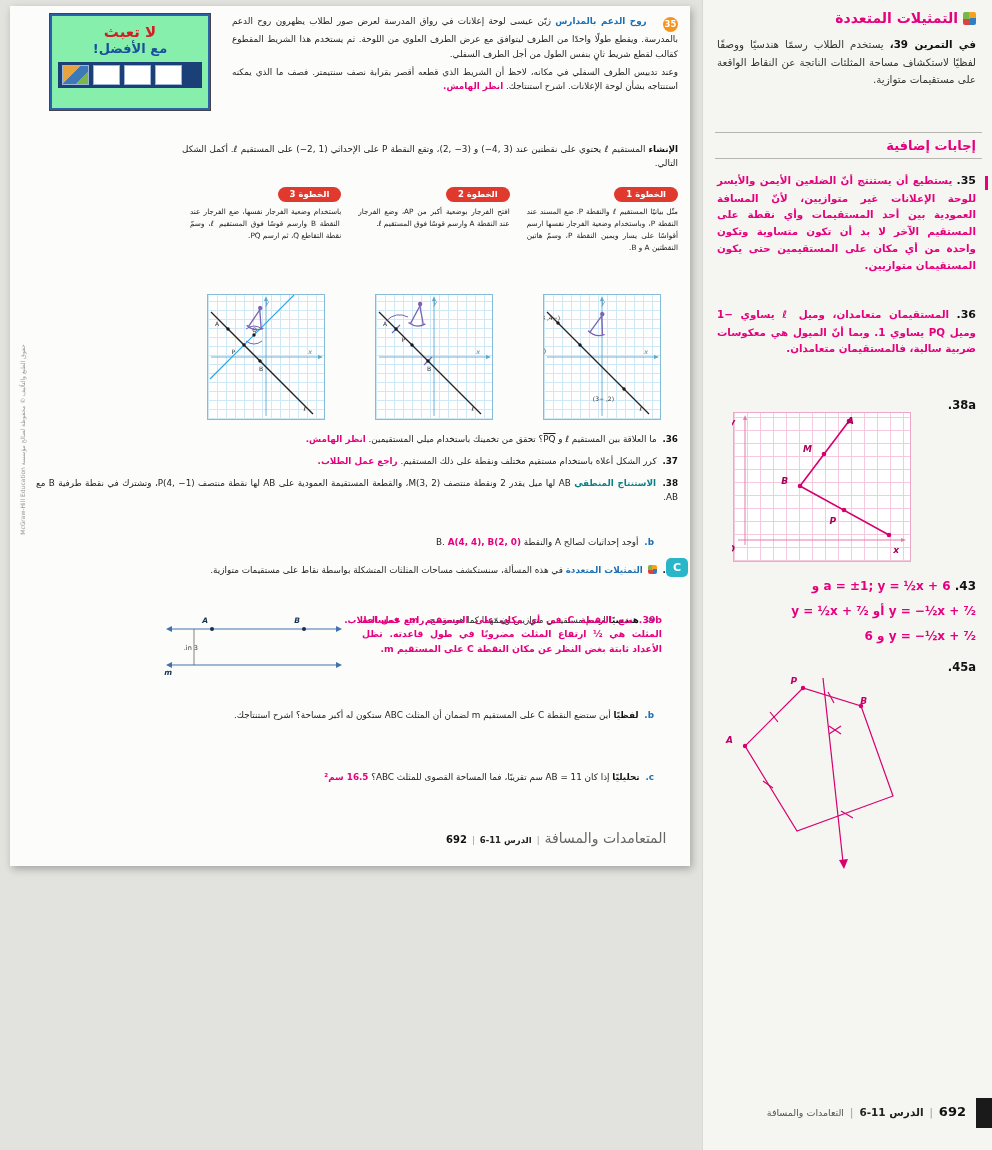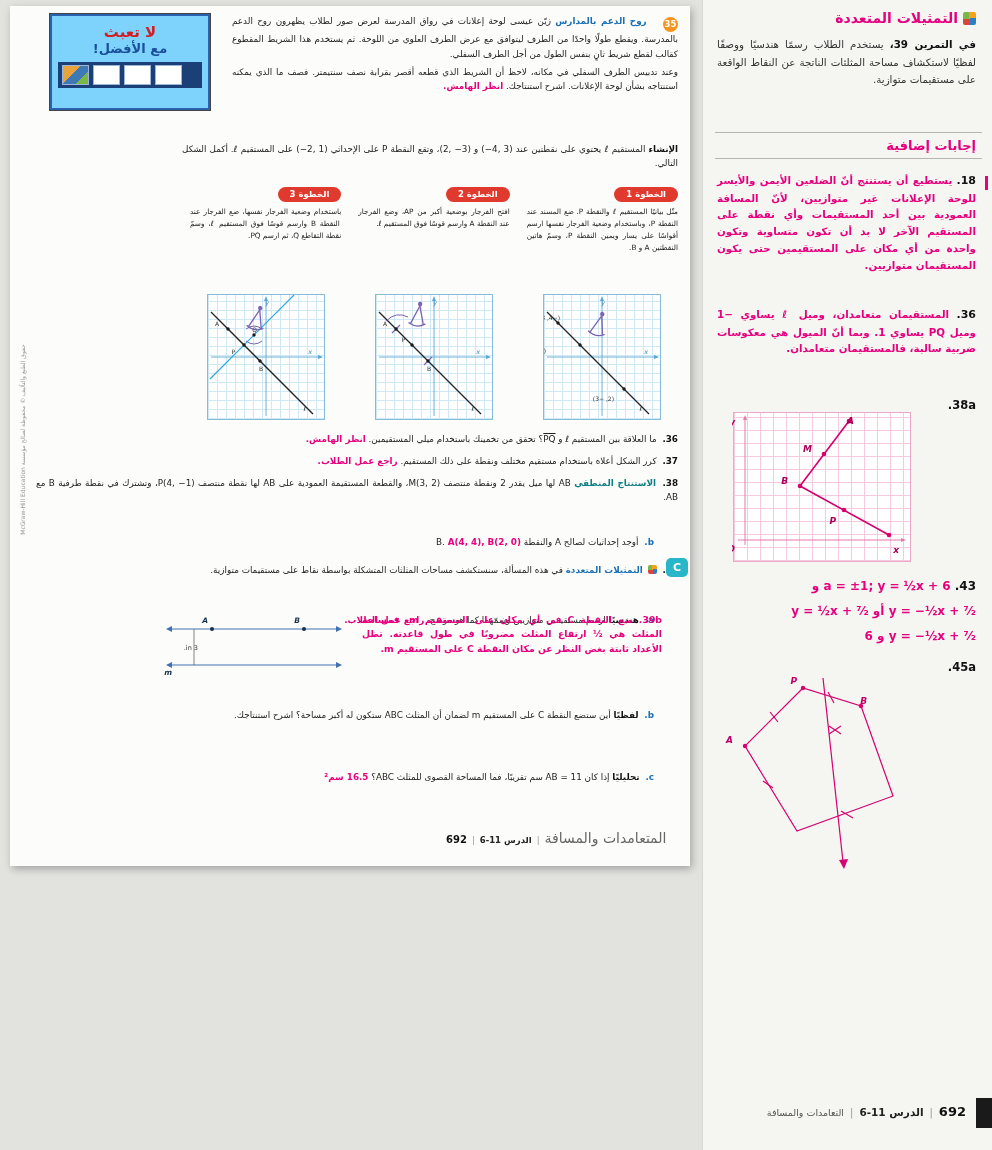--- a/index.html
+++ b/index.html
@@ -18,21 +18,21 @@
   .kw-blue{color:#1b6fb5;font-weight:bold}
   .kw-teal{color:#0a7f86;font-weight:bold}
   .kw-dark{font-weight:bold;color:#111}
   .pink{color:#e6007e;font-weight:bold}
   .qnum{font-weight:bold;color:#111;margin-left:3px}
   .sub-letter{color:#1b6fb5;font-weight:bold;margin-left:3px}
   .ovl{text-decoration:overline}
   .item{position:absolute;right:12px;width:642px;font-size:8.8px;line-height:1.62;color:#222;text-align:justify}
 
   
-  .adbox{width:160px;height:96px;background:#7dd3fc;border:2px solid #2b62ae;outline:1px solid #444;
+  .adbox{width:160px;height:96px;background:#86efac;border:2px solid #2b62ae;outline:1px solid #444;
          padding:7px 6px 4px;text-align:center}
   .ad-t1{color:#d21f26;font-weight:bold;font-size:15px}
   .ad-t2{color:#1b4f9c;font-weight:bold;font-size:13px}
   .strip{margin-top:6px;background:#1b3f77;display:flex;gap:4px;padding:3px 4px;direction:ltr}
   .fr{width:27px;height:20px;background:#fff;border:1px solid #9db6d8}
   .fr.photo{background:linear-gradient(135deg,#e8a33d 0 40%,#3e78b5 40% 70%,#7ab648 70%)}
 
   
   .steps{position:absolute;top:176px;right:12px;width:488px;display:flex;gap:17px;direction:rtl}
   .step{flex:1}
@@ -342,21 +342,21 @@
     </div>
 
     <p class="sb-intro">
       <span class="b">في التمرين 39،</span><span> يستخدم الطلاب رسمًا هندسيًا ووصفًا لفظيًا لاستكشاف مساحة المثلثات الناتجة عن النقاط الواقعة على مستقيمات متوازية.</span>
     </p>
 
     <div class="sb-header">إجابات إضافية</div>
     <div class="pink-rule"></div>
 
     <p class="sb-ans" style="top:172px">
-      <span class="n">18.</span>
+      <span class="n">35.</span>
       <span class="t">يستطيع أن يستنتج أنّ الضلعين الأيمن والأيسر للوحة الإعلانات غير متوازيين، لأنّ المسافة العمودية بين أحد المستقيمات وأي نقطة على المستقيم الآخر لا بد أن تكون متساوية وتكون واحدة من أي مكان على المستقيمين حتى يكون المستقيمان متوازيين.</span>
     </p>
 
     <p class="sb-ans" style="top:306px">
       <span class="n">36.</span>
       <span class="t">المستقيمان متعامدان، وميل ℓ يساوي −1 وميل PQ يساوي 1. وبما أنّ الميول هي معكوسات ضربية سالبة، فالمستقيمان متعامدان.</span>
     </p>
 
     <div class="sb-label" style="top:398px">38a.</div>
     <div class="pgrid" style="top:412px;left:30px">

